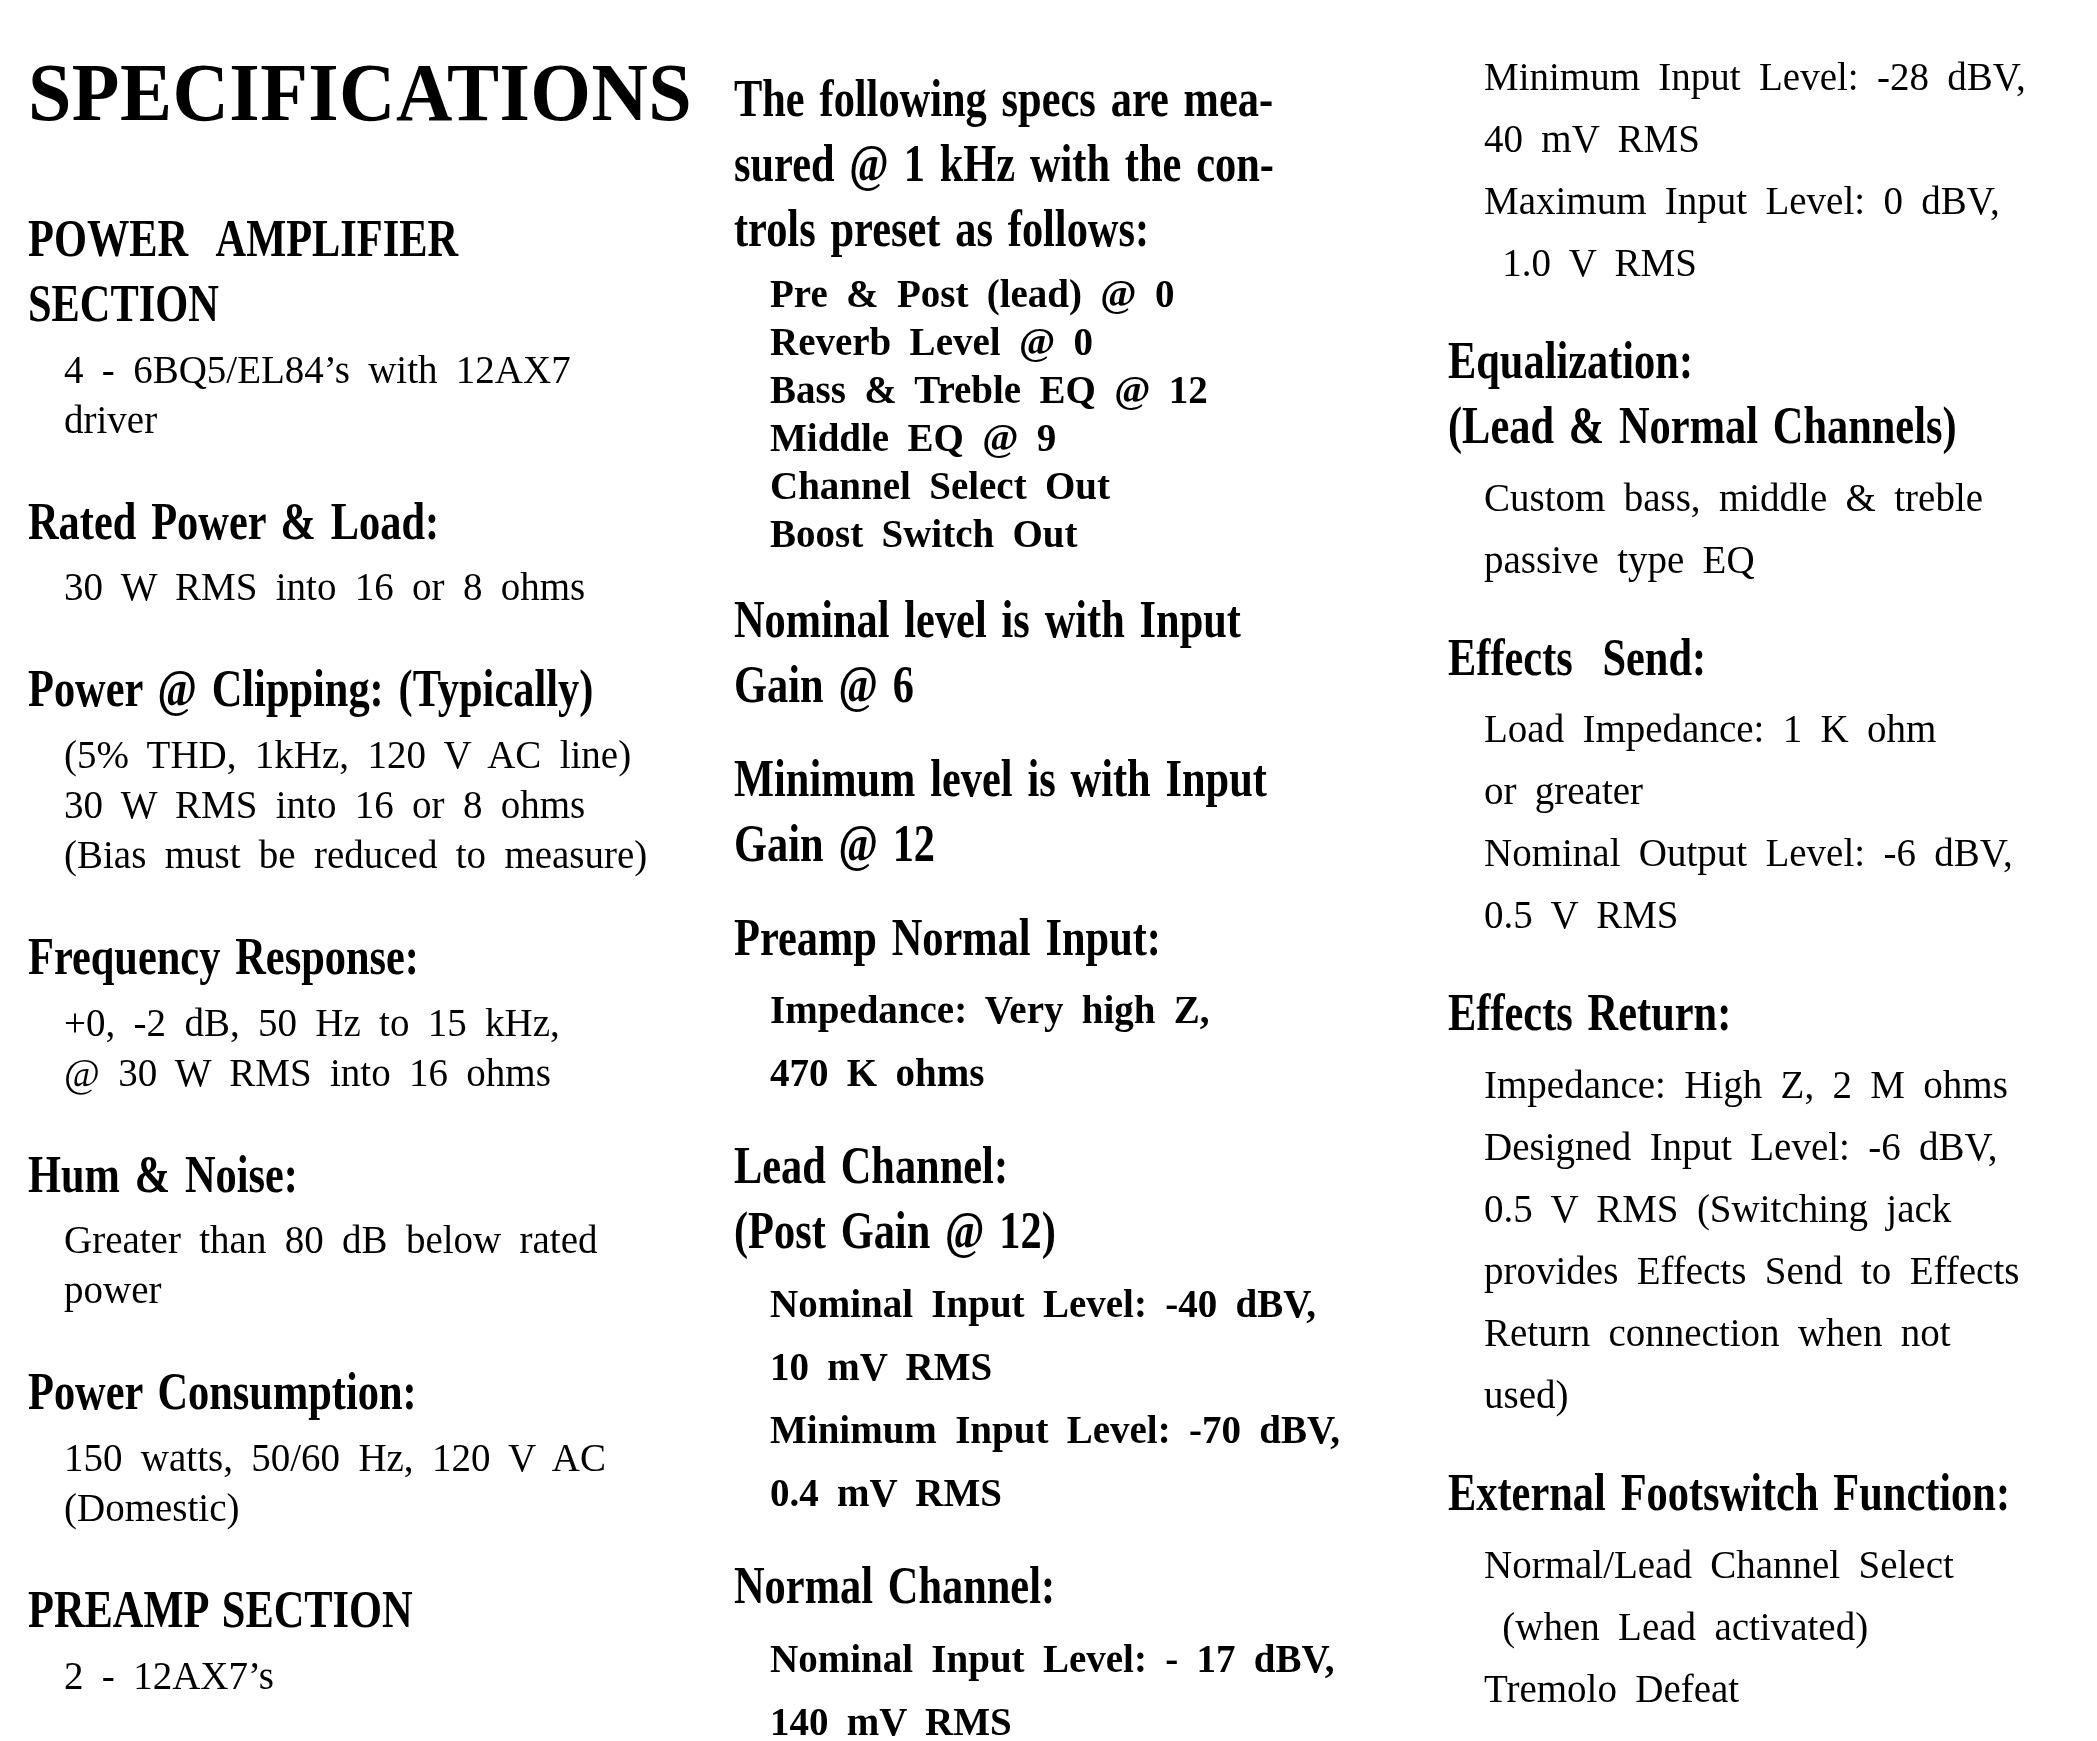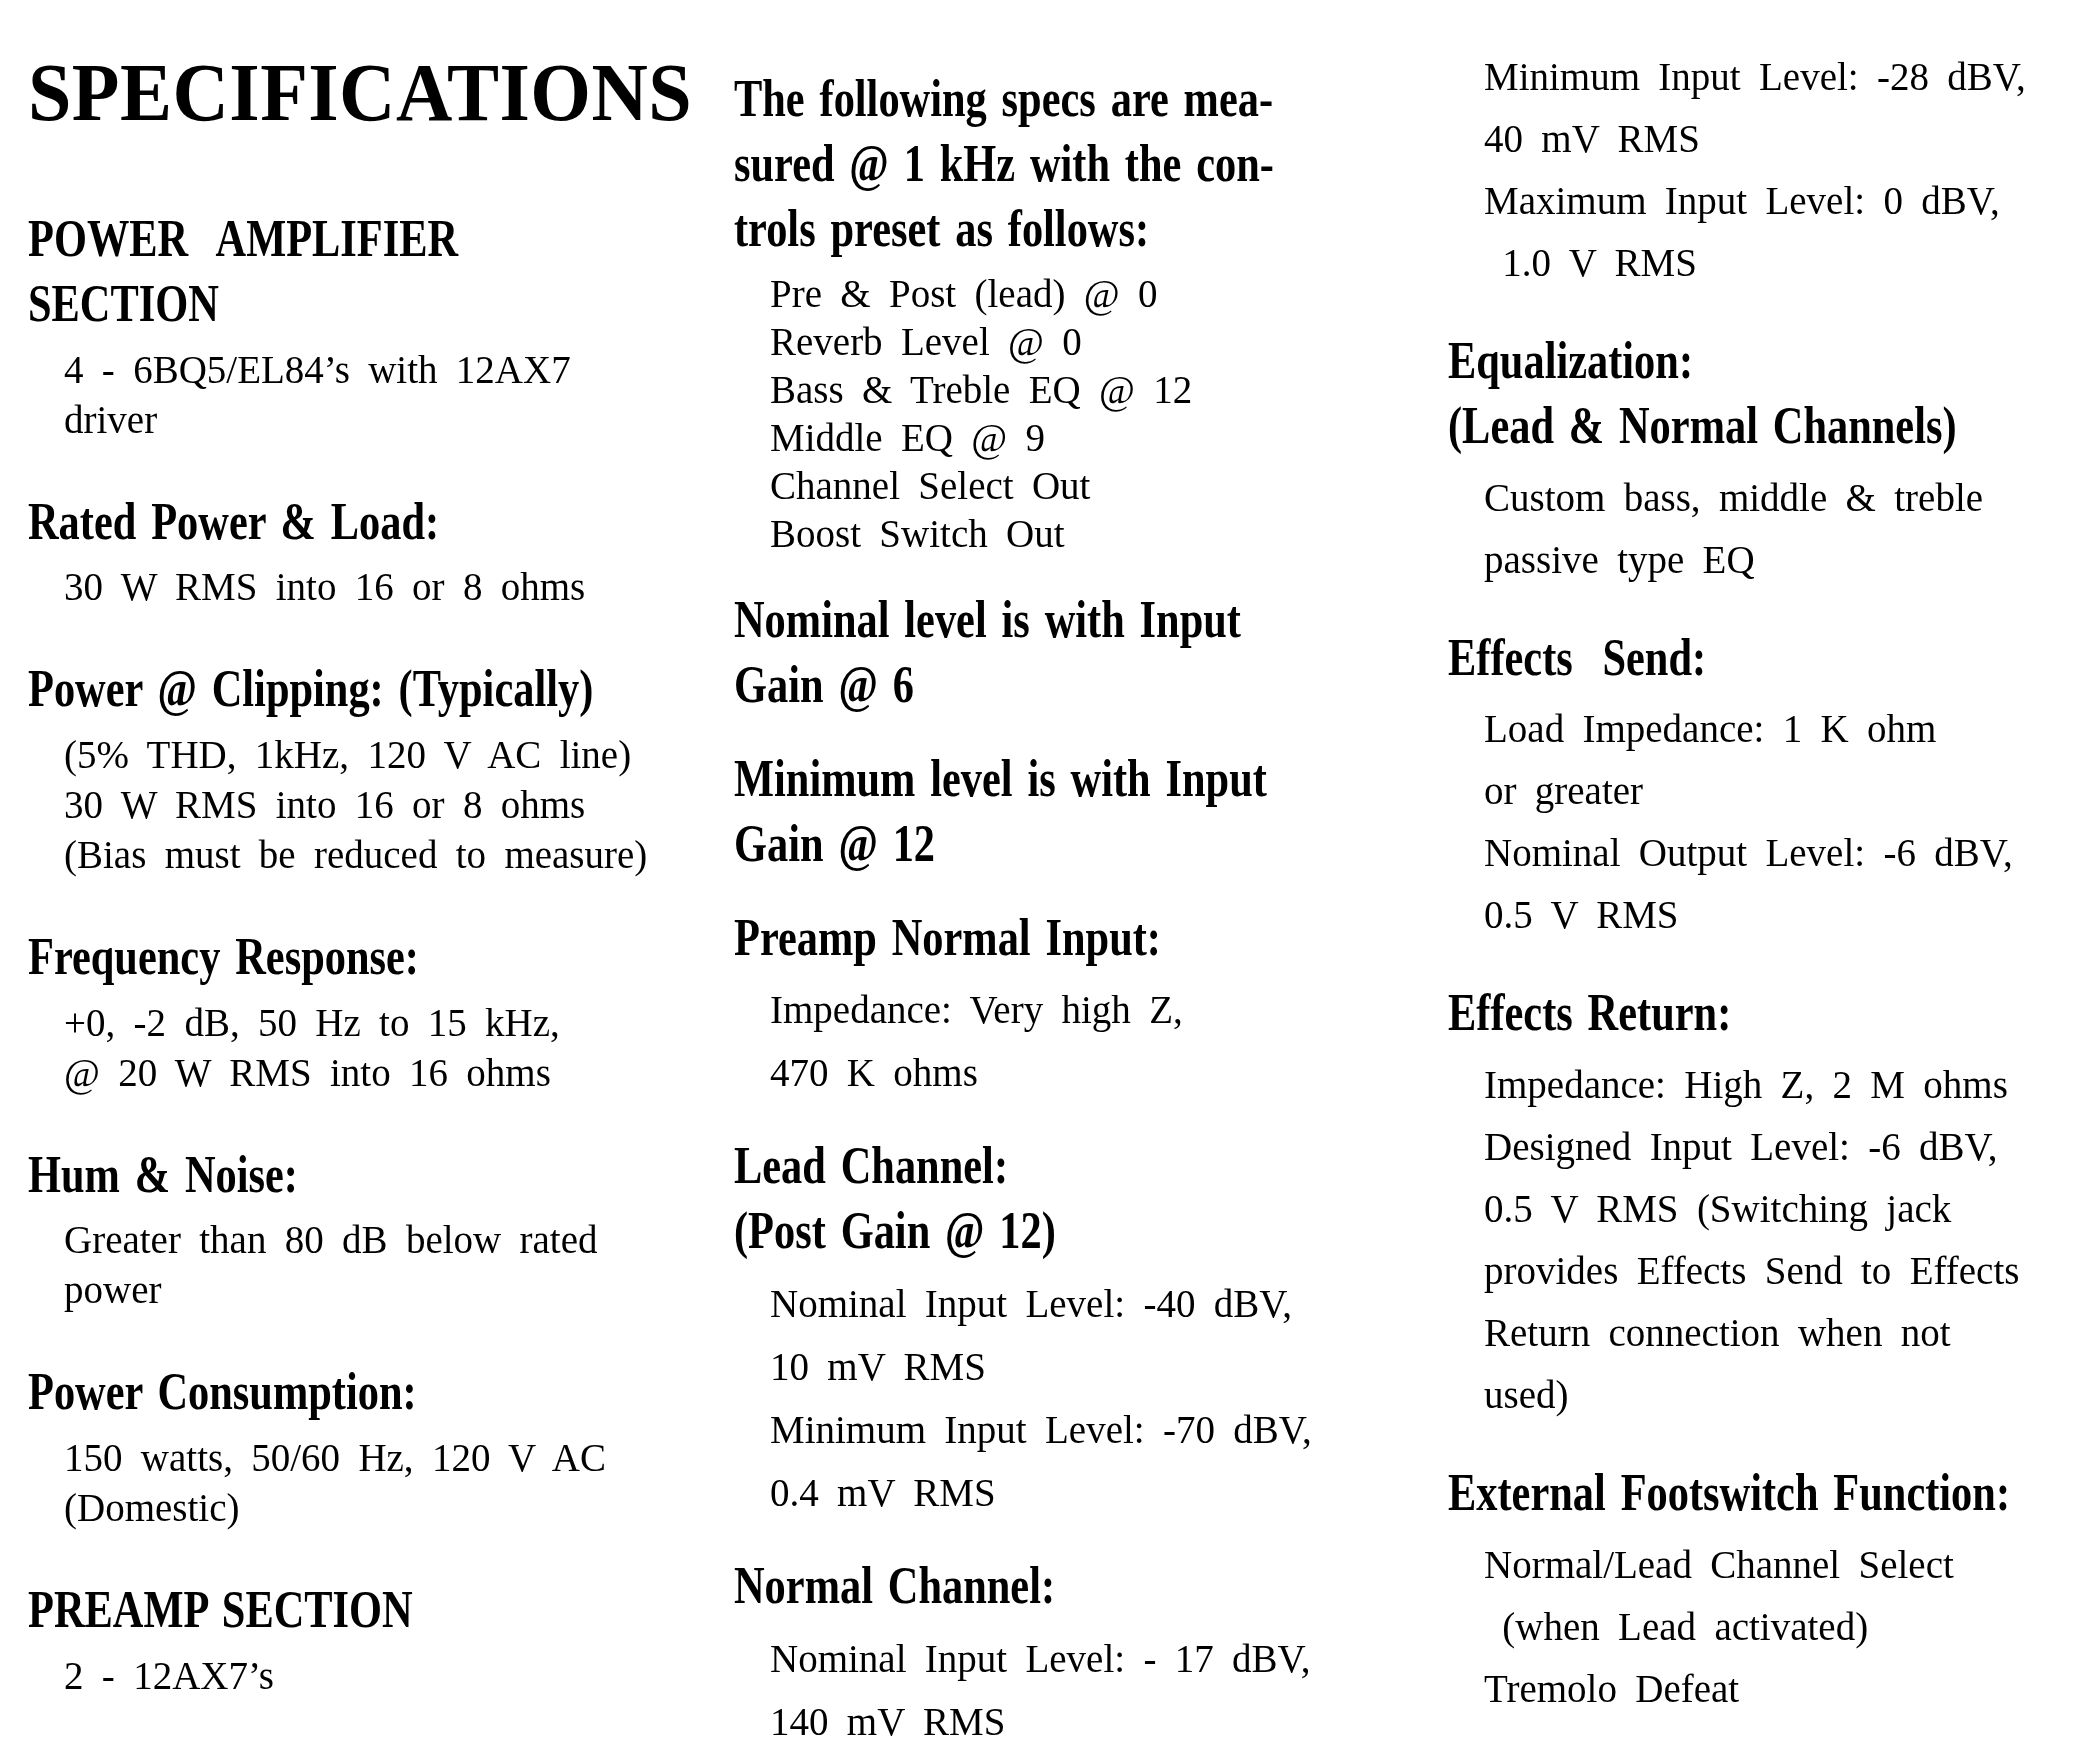--- a/index.html
+++ b/index.html
@@ -54,21 +54,21 @@
     word-spacing:0.10em;
     transform:scaleX(0.80);
     transform-origin:0 50%;
   }
   .block.body{padding-left:36px;}
   .block.body .line{
     font-size:39px;
     line-height:50px;
     word-spacing:0.22em;
   }
-  .col2 .block.body .line{line-height:63px;}
+  .col2 .block.body .line{line-height:63px;font-weight:bold;}
   .col2 .block.body.list-lines .line{line-height:48px;}
   .col3 .block.body .line{line-height:62px;}
 </style>
 </head>
 <body>
 
 <div class="page">
   <div class="columns">
       <div class="col col1">
         <div class="block title">
@@ -94,21 +94,21 @@
         <div class="block body  sp-section">
           <div class="line">(5% THD, 1kHz, 120 V AC line)</div>
           <div class="line">30 W RMS into 16 or 8 ohms</div>
           <div class="line">(Bias must be reduced to measure)</div>
         </div>
         <div class="block heading  sp-tight">
           <div class="line">Frequency Response:</div>
         </div>
         <div class="block body  sp-section">
           <div class="line">+0, -2 dB, 50 Hz to 15 kHz,</div>
-          <div class="line">@ 20 W RMS into 16 ohms</div>
+          <div class="line">@ 30 W RMS into 16 ohms</div>
         </div>
         <div class="block heading  sp-tight">
           <div class="line">Hum &amp; Noise:</div>
         </div>
         <div class="block body  sp-section">
           <div class="line">Greater than 80 dB below rated</div>
           <div class="line">power</div>
         </div>
         <div class="block heading  sp-tight">
           <div class="line">Power Consumption:</div>

